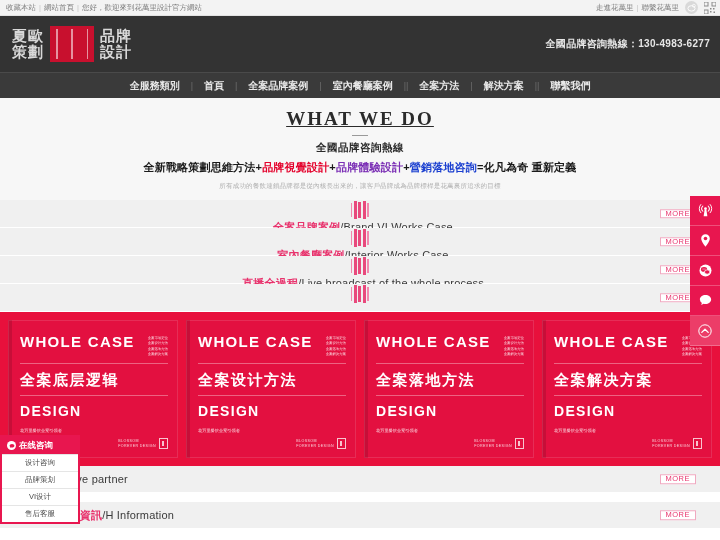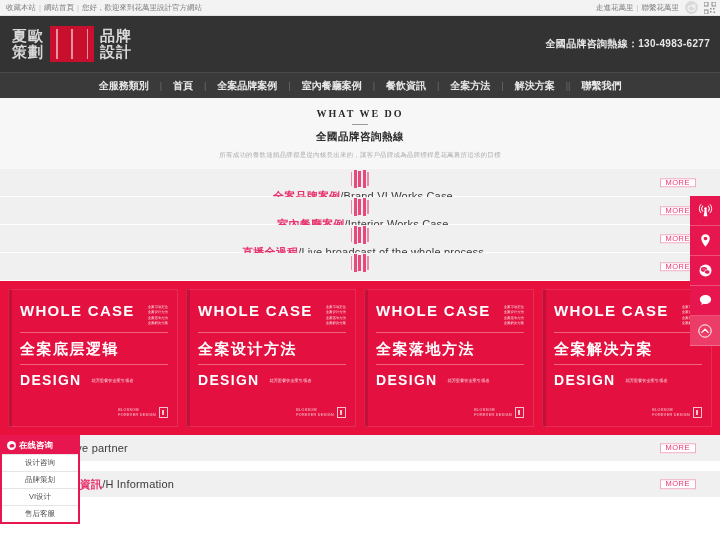--- a/index.html
+++ b/index.html
@@ -99,24 +99,25 @@
   .nav-sep { color:#6d6d6d; font-size:9px; }
 
   
   .wwd {
     background:#f7f7f7;
     padding:10px 0 9px;
     text-align:center;
   }
   .wwd-title {
     font-family:"Liberation Serif","DejaVu Serif",serif;
-    font-size:10px;
+    font-size:19px;
     letter-spacing:2px;
     color:#2b2b2b;
     font-weight:bold;
+    text-decoration:underline;
   }
   .wwd-rule { width:16px;height:1px;background:#9a9a9a;margin:5px auto 5px; }
   .wwd-sub { font-size:10.5px;font-weight:bold;color:#2b2b2b;letter-spacing:.5px; }
   .wwd-formula {
     margin-top:5px;
     font-size:11px;
     font-weight:bold;
     letter-spacing:.2px;
     color:#1a1a1a;
     white-space:nowrap;
@@ -202,21 +203,21 @@
   .card-mini {
     display:flex;flex-direction:column;gap:1px;align-items:flex-end;
     padding-top:2px;
   }
   .card-mini span{ font-size:3.4px;color:rgba(255,255,255,.85);line-height:1.25;white-space:nowrap; }
   .card-div { height:1px;background:rgba(255,255,255,.35);margin:7px 0 8px; }
   .card-ttl-cn {
     font-size:15px;font-weight:bold;color:#ffffff;letter-spacing:1.5px;line-height:1;
   }
   .card-div2 { height:1px;background:rgba(255,255,255,.35);margin:8px 0 8px; }
-  .card-bottom { display:flex;align-items:center;gap:10px; }
+  .card-bottom { display:flex;align-items:flex-start;gap:10px;flex-direction:column; }
   .card-design { font-size:14px;font-weight:bold;color:#ffffff;letter-spacing:1.3px;line-height:1; }
   .card-tag { font-size:4.2px;color:rgba(255,255,255,.85);white-space:nowrap; }
   .card-mark {
     position:absolute;right:10px;bottom:9px;
     display:flex;align-items:center;gap:3px;
   }
   .card-mark-txt { display:flex;flex-direction:column;line-height:1.2; }
   .card-mark-txt span { font-size:3.6px;color:rgba(255,255,255,.8);letter-spacing:.4px; }
   .card-mark-box { width:9px;height:11px;border:1px solid rgba(255,255,255,.75);position:relative; }
   .card-mark-box::after{ content:"";position:absolute;left:2px;top:2px;bottom:2px;width:2px;background:rgba(255,255,255,.75); }
@@ -322,34 +323,34 @@
 
 <div class="nav">
   <span class="nav-item">全服務類別</span>
   <span class="nav-sep">|</span>
   <span class="nav-item">首頁</span>
   <span class="nav-sep">|</span>
   <span class="nav-item">全案品牌案例</span>
   <span class="nav-sep">|</span>
   <span class="nav-item">室內餐廳案例</span>
   <span class="nav-sep">|</span>
-  <span class="nav-item">餐飲資訊</span>
   <span class="nav-sep">|</span>
   <span class="nav-item">全案方法</span>
   <span class="nav-sep">|</span>
   <span class="nav-item">解決方案</span>
   <span class="nav-sep">|</span>
   <span class="nav-sep">|</span>
   <span class="nav-item">聯繫我們</span>
 </div>
 
 <div class="wwd">
   <div class="wwd-title">WHAT WE DO</div>
   <div class="wwd-rule"></div>
   <div class="wwd-sub">全國品牌咨詢熱線</div>
+  <div class="wwd-formula"><span>全新戰略策劃思維方法+</span><span class="f-red">品牌視覺設計</span><span>+</span><span class="f-purple">品牌體驗設計</span><span>+</span><span class="f-blue">營銷落地咨詢</span><span>=化凡為奇 重新定義</span></div>
   <div class="wwd-note">所有成功的餐飲連鎖品牌都是從內核長出來的，讓客戶品牌成為品牌標桿是花萬裏所追求的目標</div>
 </div>
 
 <div>
   <div class="sec-row">
     <span class="sec-icon">
         <i class="thin"></i>
         <i></i>
         <i class="mid"></i>
         <i></i>

